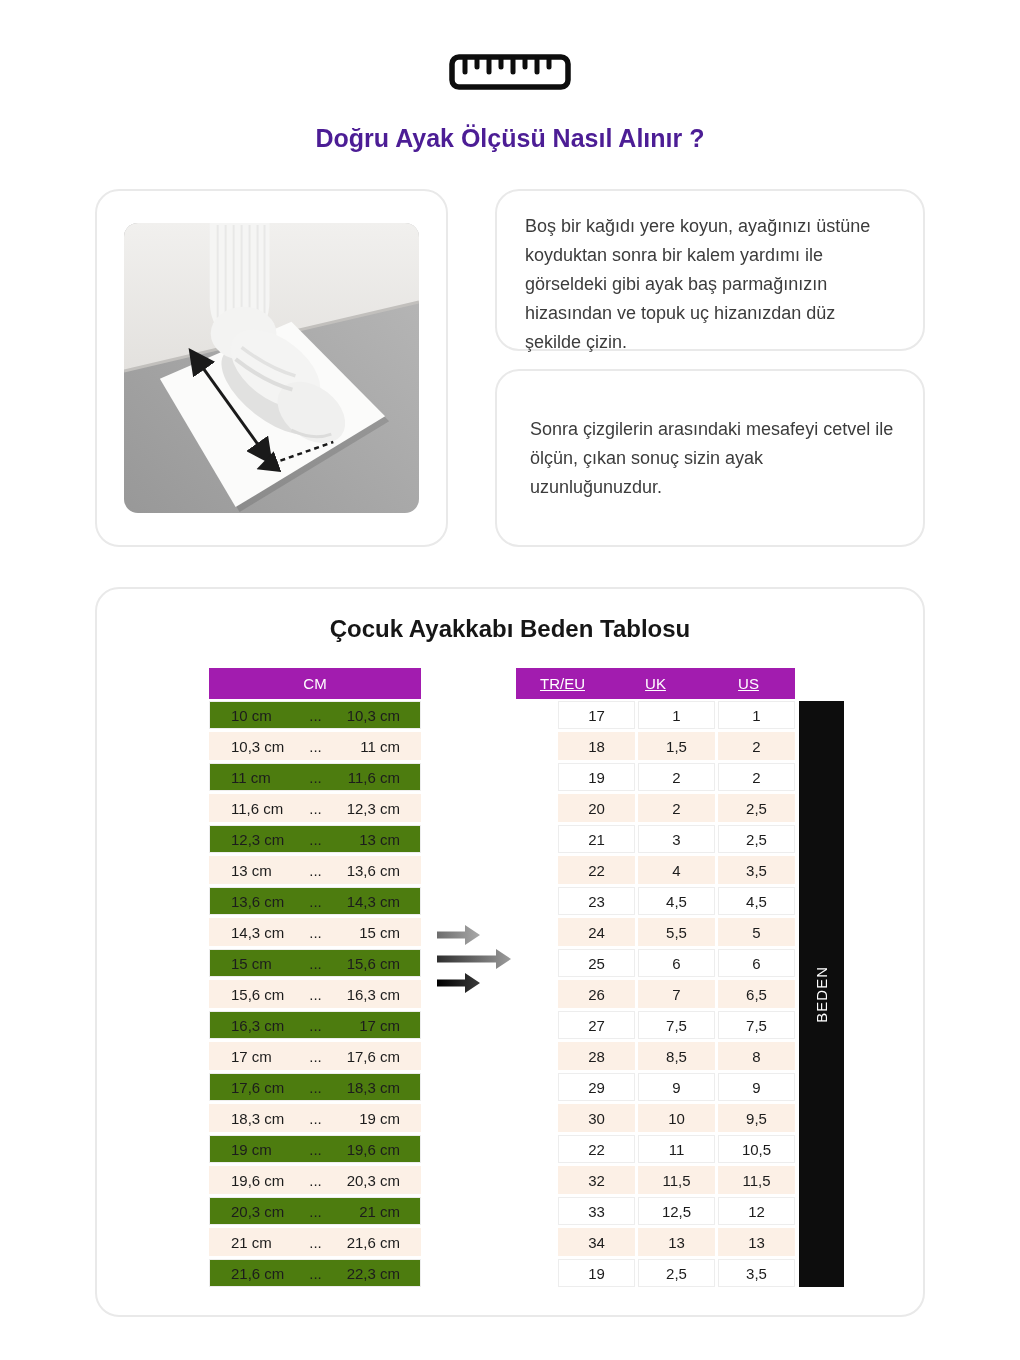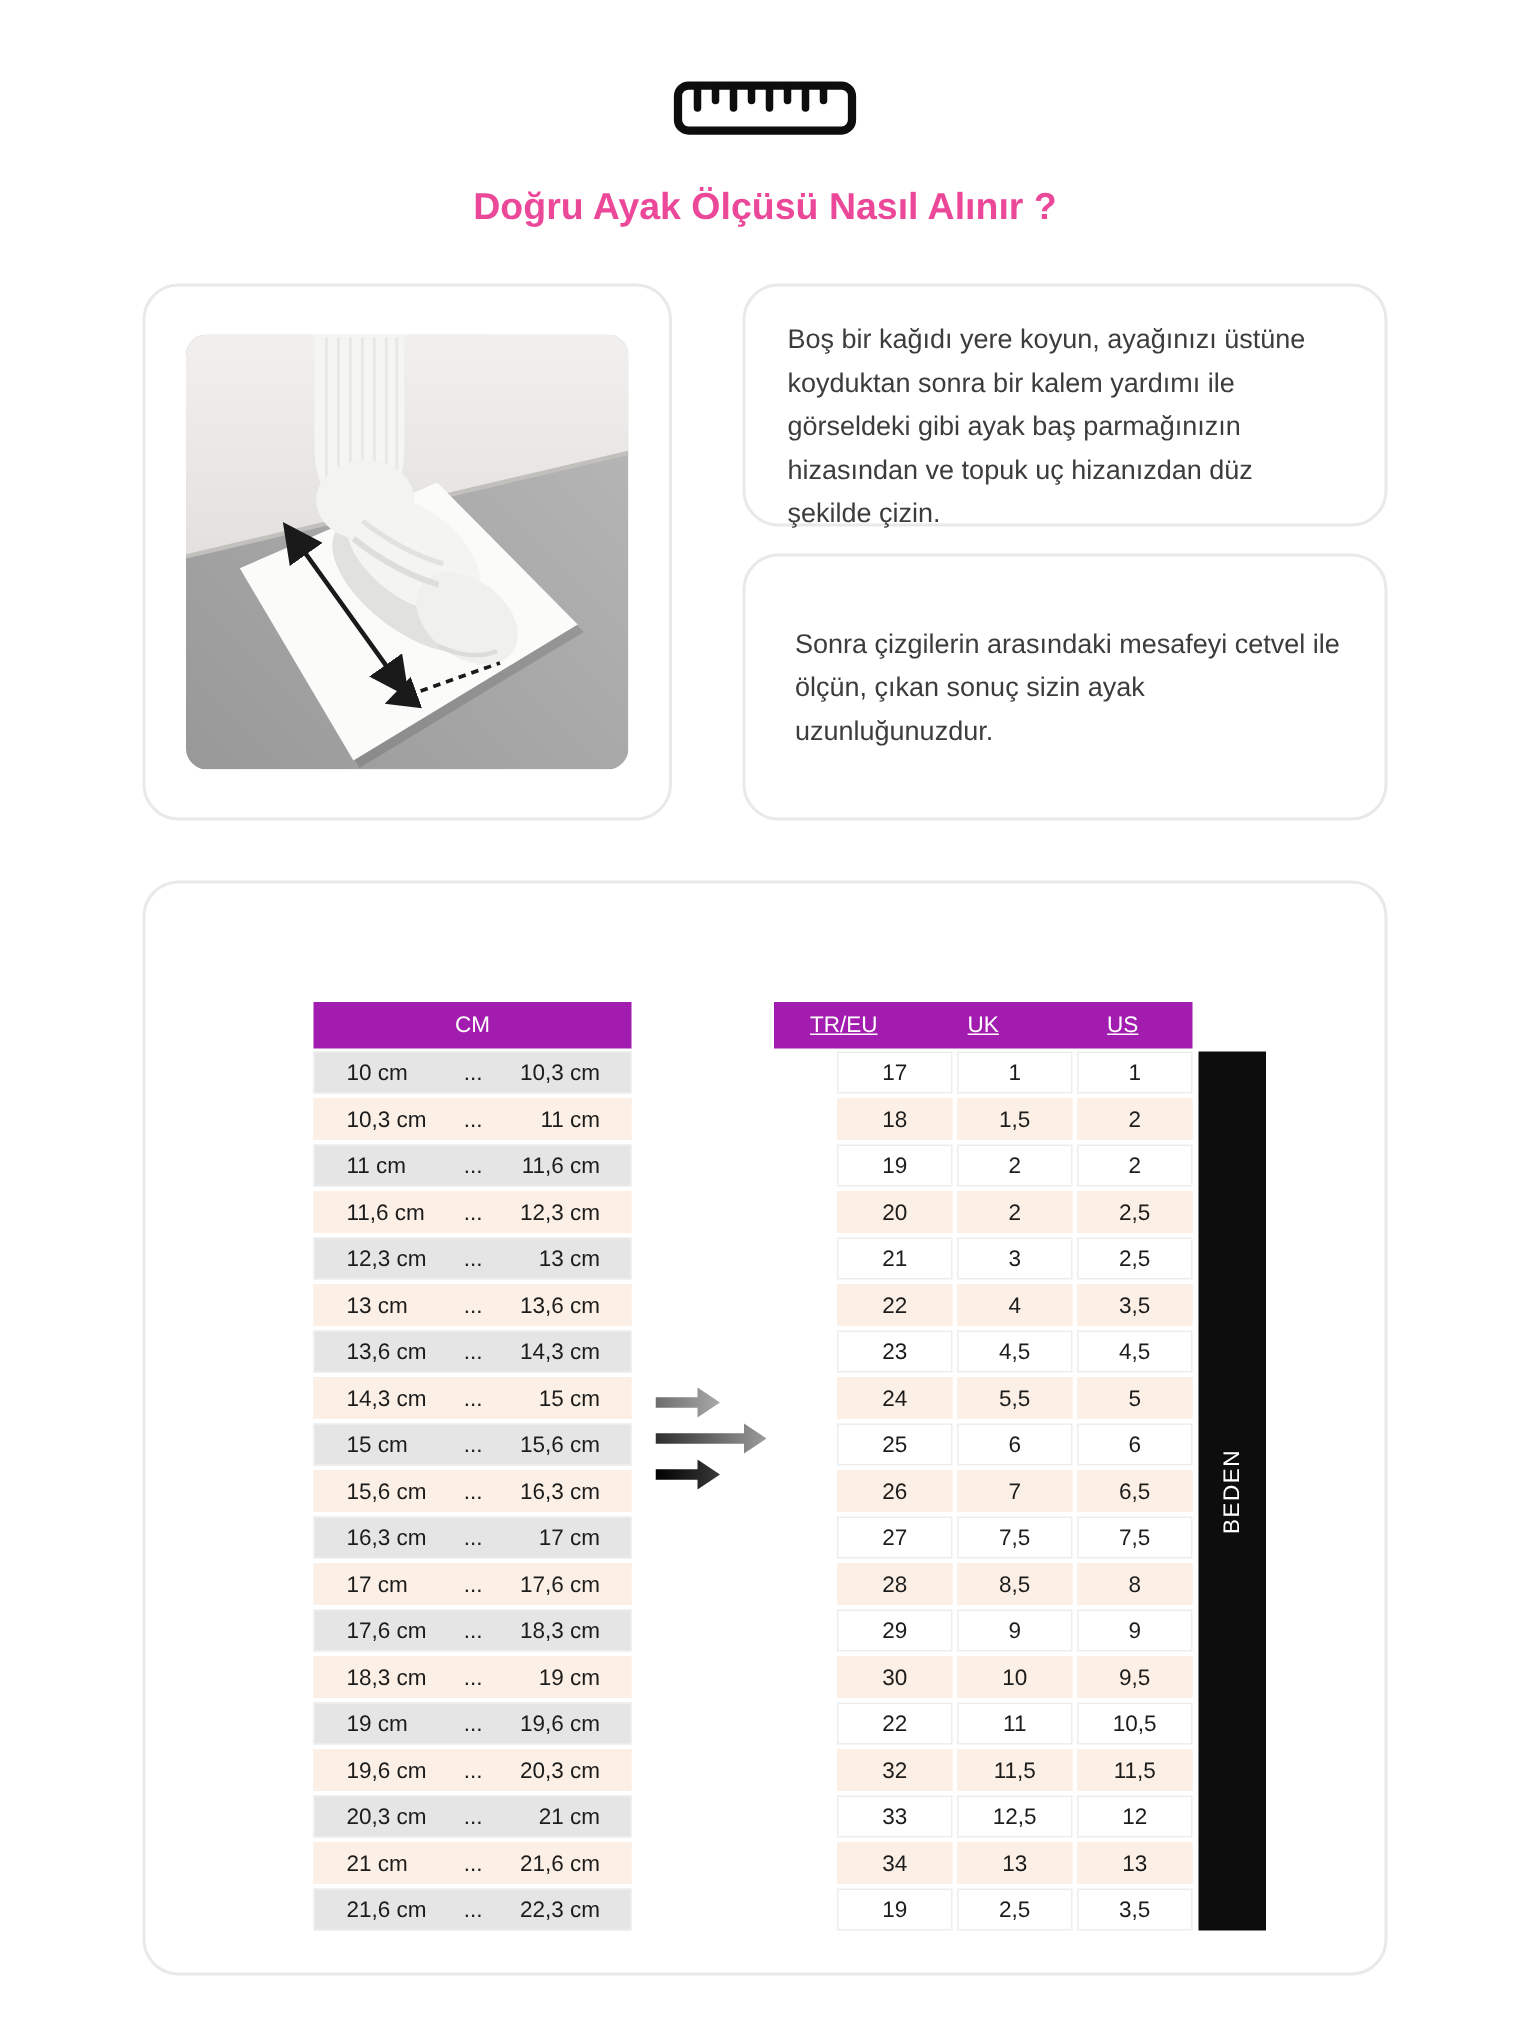--- a/index.html
+++ b/index.html
@@ -6,21 +6,21 @@
   html,body { margin:0; padding:0; }
   body {
     width:1020px; height:1360px; background:#ffffff;
     font-family:"Liberation Sans", sans-serif; color:#191919;
   }
   .page { position:relative; width:1020px; height:1360px; overflow:hidden; }
 
   
   .hero { padding-top:50px; text-align:center; }
   .ruler-svg { display:block; margin:0 auto; }
-  .page-title { margin:32px 0 0; font-size:25px; font-weight:700; color:#ec4899; }
+  .page-title { margin:32px 0 0; font-size:25px; font-weight:700; color:#4c1d95; }
 
   
   .card { background:#fff; border:2px solid #e9e9e9; border-radius:24px; }
 
   .howto { width:830px; margin:36px auto 0; display:flex; gap:47px; }
   .photo-card { width:353px; height:358px; padding:32px 27px; flex:none; }
   .photo { width:100%; height:100%; border-radius:14px; overflow:hidden; }
   .photo svg { display:block; width:100%; height:100%; }
 
   .howto-texts { width:447px; display:flex; flex-direction:column; gap:18px; }
@@ -38,21 +38,21 @@
   .cm-table   { position:absolute; left:112px; top:0; width:212px; }
   .size-table { position:absolute; left:419px; top:0; width:279px; }
 
   .t-head { height:31px; margin-bottom:2px; background:#a21caf; color:#ffffff;
             font-size:15px; display:flex; align-items:center; justify-content:center; }
   .size-table .t-head { display:grid; grid-template-columns:1fr 1fr 1fr; }
   .size-table .t-head span { text-align:center;text-decoration:underline; }
 
   .row { height:28px; margin-bottom:3px; font-size:15px; color:#1c1c1c; }
 
-  .cm-row { display:flex; align-items:center; background:#e5e5e5; border:1px solid #ededed; }
+  .cm-row { display:flex; align-items:center; background:#4d7c0f; border:1px solid #ededed; }
   .cm-row .v-left  { flex:1; text-align:left;  padding-left:21px; }
   .cm-row .dots    { width:26px; text-align:center; }
   .cm-row .v-right { flex:1; text-align:right; padding-right:20px; }
   .t-body .cm-row:nth-child(even) { background:#fcf0e6; border-color:#fcf0e6; }
 
   .size-row { display:grid; grid-template-columns:1fr 1fr 1fr; gap:3px;margin-left:42px; }
   .size-row .cell { height:28px; display:flex; align-items:center; justify-content:center;
                     background:#ffffff; border:1px solid #ededed; }
   .t-body .size-row:nth-child(even) .cell { background:#fcf0e6; border-color:#fcf0e6; }
 
@@ -135,20 +135,21 @@
       <div class="card text-card text-card-1">
         <p>Boş bir kağıdı yere koyun, ayağınızı üstüne koyduktan sonra bir kalem yardımı ile görseldeki gibi ayak baş parmağınızın hizasından ve topuk uç hizanızdan düz şekilde çizin.</p>
       </div>
       <div class="card text-card text-card-2">
         <p>Sonra çizgilerin arasındaki mesafeyi cetvel ile ölçün, çıkan sonuç sizin ayak uzunluğunuzdur.</p>
       </div>
     </div>
   </section>
 
   <section class="card chart-card">
+    <h2 class="chart-title">Çocuk Ayakkabı Beden Tablosu</h2>
 
     <div class="tables">
 
       <div class="cm-table">
         <div class="t-head">CM</div>
         <div class="t-body">
   <div class="row cm-row">
     <span class="v-left">10 cm</span>
     <span class="dots">...</span>
     <span class="v-right">10,3 cm</span>

